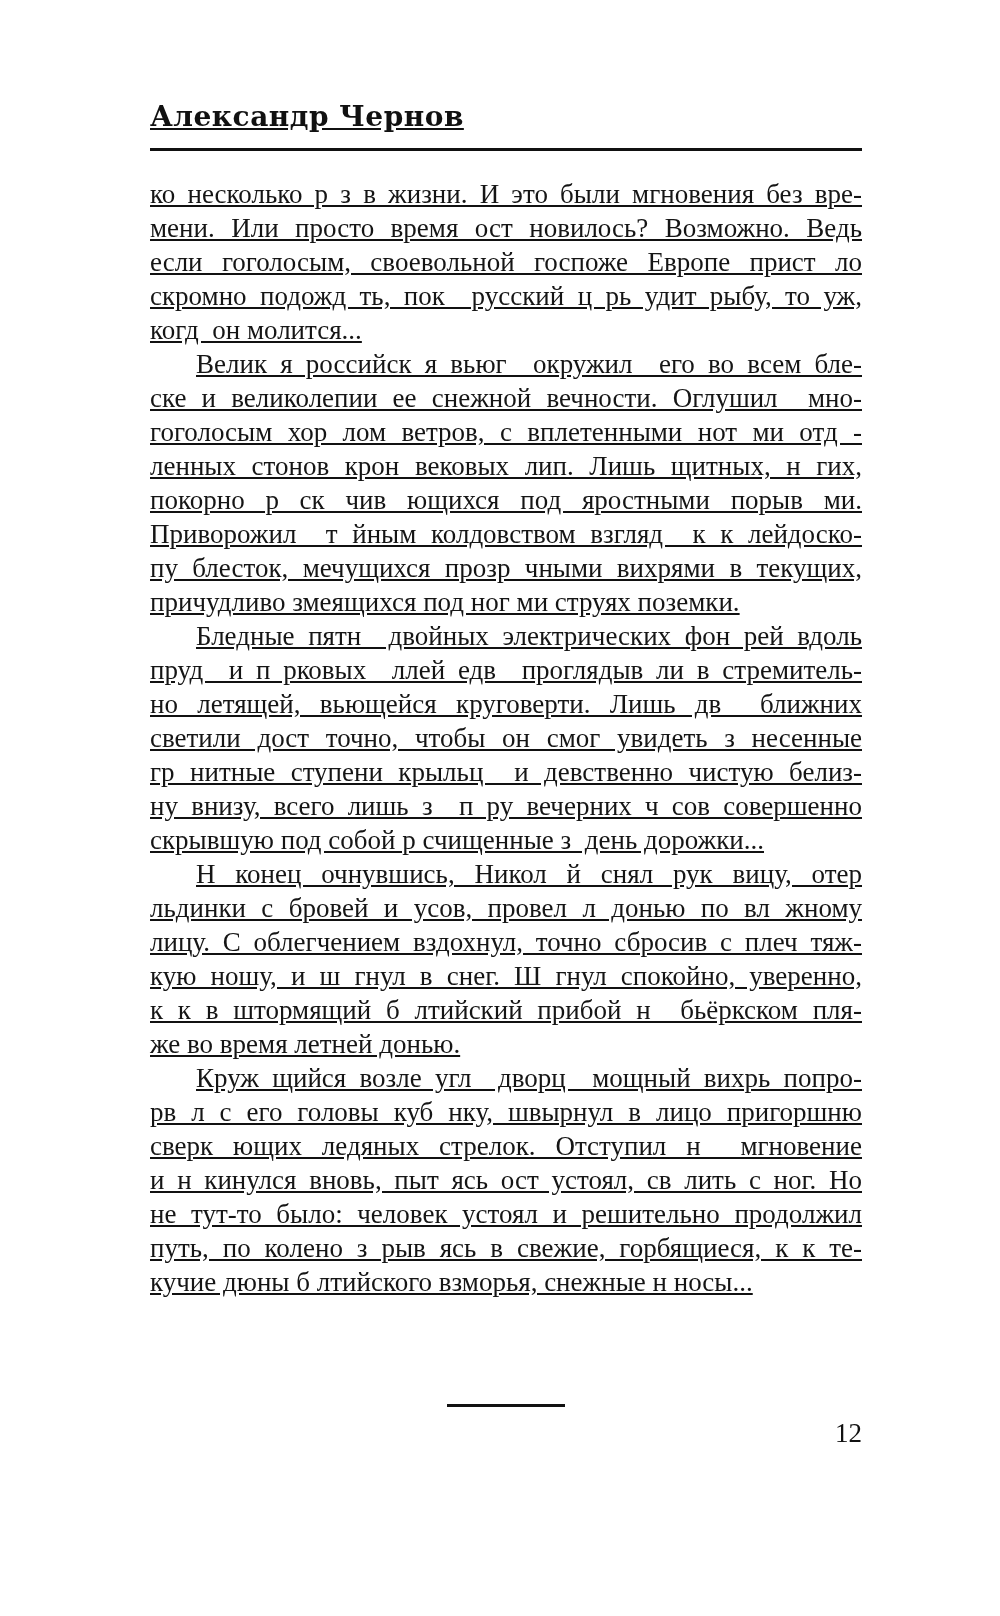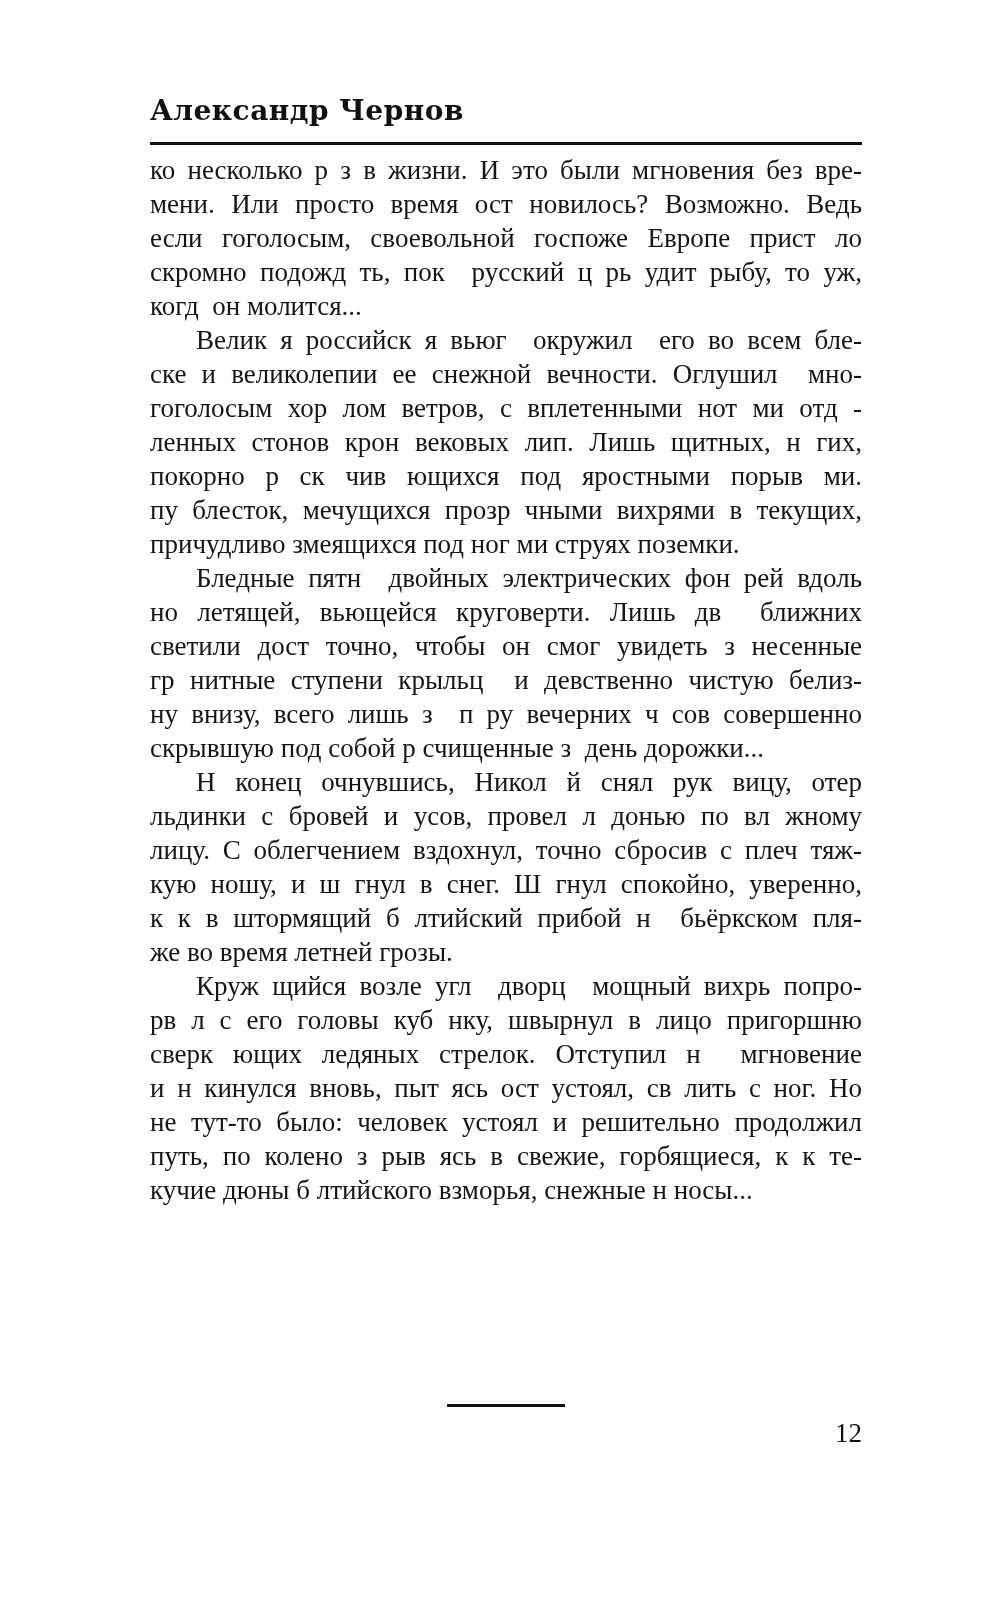--- a/index.html
+++ b/index.html
@@ -12,39 +12,40 @@
     width: 1000px;
     height: 1616px;
     background: #ffffff;
     overflow: hidden;
     font-family: "Liberation Serif", "DejaVu Serif", serif;
     color: #111111;
   }
   .column {
     position: absolute;
     left: 150px;
-    top: 94px;
+    top: 100px;
     width: 712px;
+    text-decoration: underline;
   }
   .header-author {
     font-family: "DejaVu Serif", "Liberation Serif", serif;
     font-weight: bold;
     font-size: 28px;
     line-height: 34px;
     letter-spacing: 0.5px;
     color: #111111;
   }
   .header-rule {
     margin-top: 14px;
     height: 3px;
     background: #111111;
     width: 100%;
   }
   .body-text {
-    margin-top: 8px;
+    margin-top: 26px;
     font-size: 27px;
     line-height: 34px;
     color: #151515;
   }
   .paragraph {
     margin: 0;
     padding: 0;
   }
   .line {
     text-align: justify;
@@ -92,38 +93,40 @@
           <div class="line">если гоголосым, своевольной госпоже Европе прист ло</div>
           <div class="line">скромно подожд ть, пок&nbsp; русский ц рь удит рыбу, то уж,</div>
           <div class="line last">когд&nbsp; он молится...</div>
         </div>
         <div class="paragraph">
           <div class="line indent">Велик я российск я вьюг&nbsp; окружил&nbsp; его во всем бле-</div>
           <div class="line">ске и великолепии ее снежной вечности. Оглушил&nbsp; мно-</div>
           <div class="line">гоголосым хор лом ветров, с вплетенными нот ми отд&nbsp;-</div>
           <div class="line">ленных стонов крон вековых лип. Лишь щитных, н гих,</div>
           <div class="line">покорно р ск чив ющихся под яростными порыв ми.</div>
+          <div class="line">Приворожил&nbsp; т йным колдовством взгляд&nbsp; к к лейдоско-</div>
           <div class="line">пу блесток, мечущихся прозр чными вихрями в текущих,</div>
           <div class="line last">причудливо змеящихся под ног ми струях поземки.</div>
         </div>
         <div class="paragraph">
           <div class="line indent">Бледные пятн&nbsp; двойных электрических фон рей вдоль</div>
+          <div class="line">пруд&nbsp; и п рковых &nbsp;ллей едв&nbsp; проглядыв ли в стремитель-</div>
           <div class="line">но летящей, вьющейся круговерти. Лишь дв&nbsp; ближних</div>
           <div class="line">светили дост точно, чтобы он смог увидеть з несенные</div>
           <div class="line">гр нитные ступени крыльц&nbsp; и девственно чистую белиз-</div>
           <div class="line">ну внизу, всего лишь з&nbsp; п ру вечерних ч сов совершенно</div>
           <div class="line last">скрывшую под собой р счищенные з&nbsp; день дорожки...</div>
         </div>
         <div class="paragraph">
           <div class="line indent">Н конец очнувшись, Никол й снял рук вицу, отер</div>
           <div class="line">льдинки с бровей и усов, провел л донью по вл жному</div>
           <div class="line">лицу. С облегчением вздохнул, точно сбросив с плеч тяж-</div>
           <div class="line">кую ношу, и ш гнул в снег. Ш гнул спокойно, уверенно,</div>
           <div class="line">к к в штормящий б лтийский прибой н&nbsp; бьёркском пля-</div>
-          <div class="line last">же во время летней грозы.</div>
+          <div class="line last">же во время летней донью.</div>
         </div>
         <div class="paragraph">
           <div class="line indent">Круж щийся возле угл&nbsp; дворц&nbsp; мощный вихрь попро-</div>
           <div class="line">рв л с его головы куб нку, швырнул в лицо пригоршню</div>
           <div class="line">сверк ющих ледяных стрелок. Отступил н&nbsp; мгновение</div>
           <div class="line">и н кинулся вновь, пыт ясь ост устоял, св лить с ног. Но</div>
           <div class="line">не тут-то было: человек устоял и решительно продолжил</div>
           <div class="line">путь, по колено з рыв ясь в свежие, горбящиеся, к к те-</div>
           <div class="line last">кучие дюны б лтийского взморья, снежные н носы...</div>
         </div>

